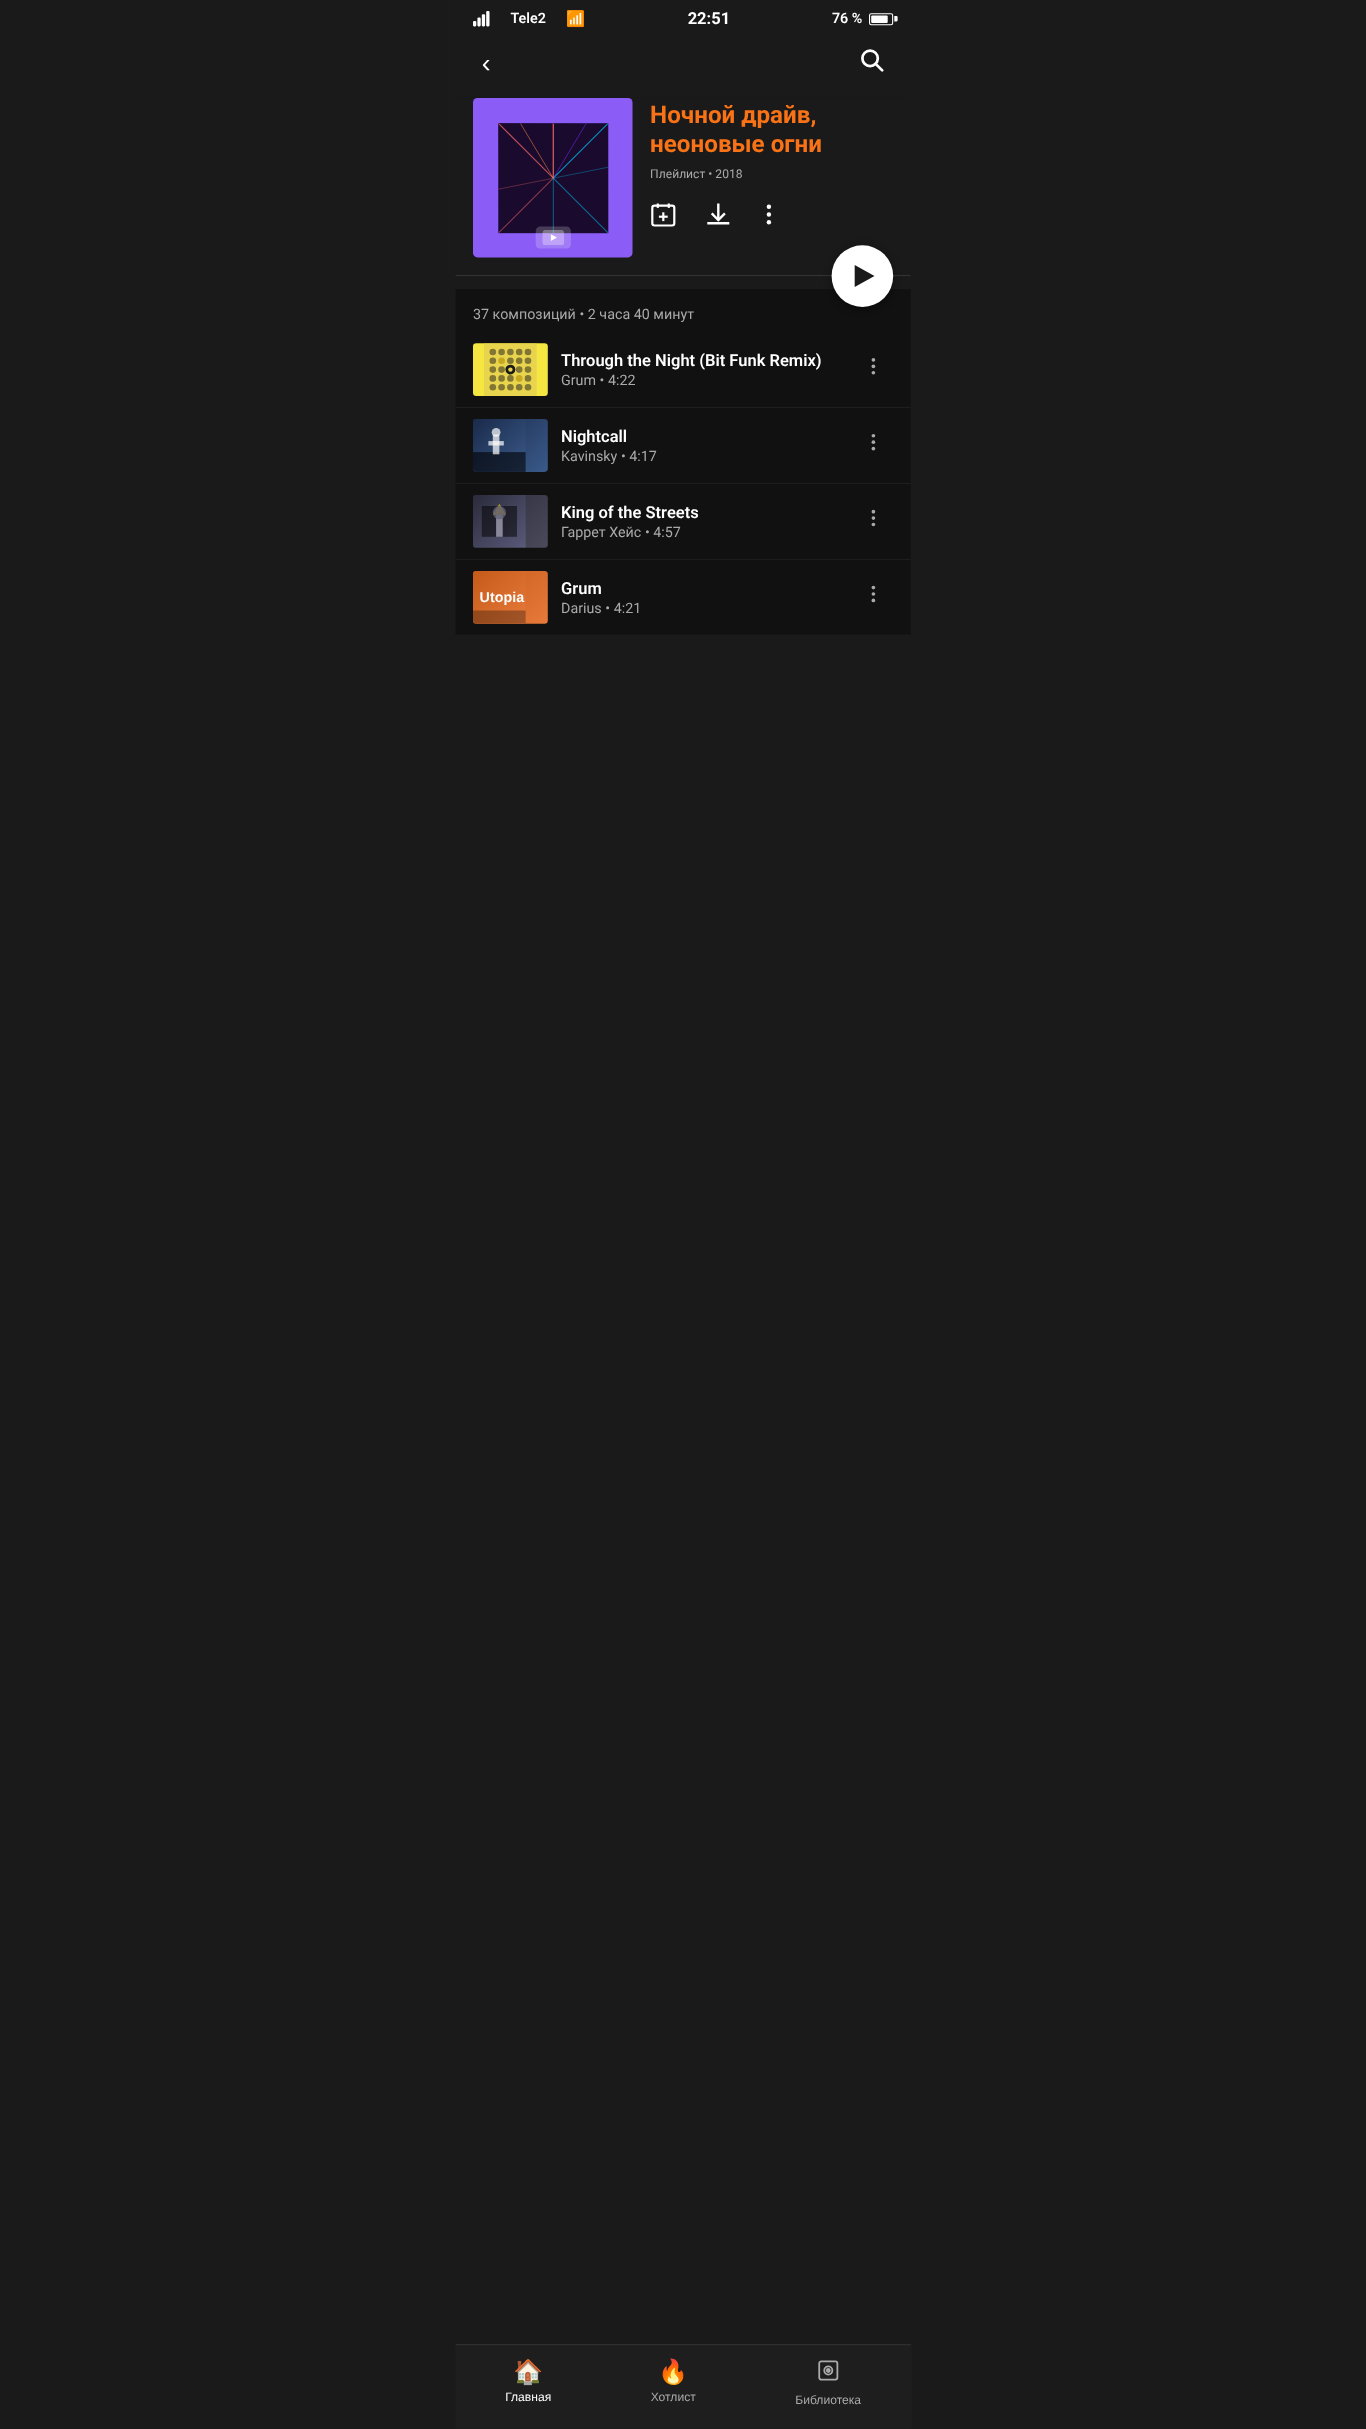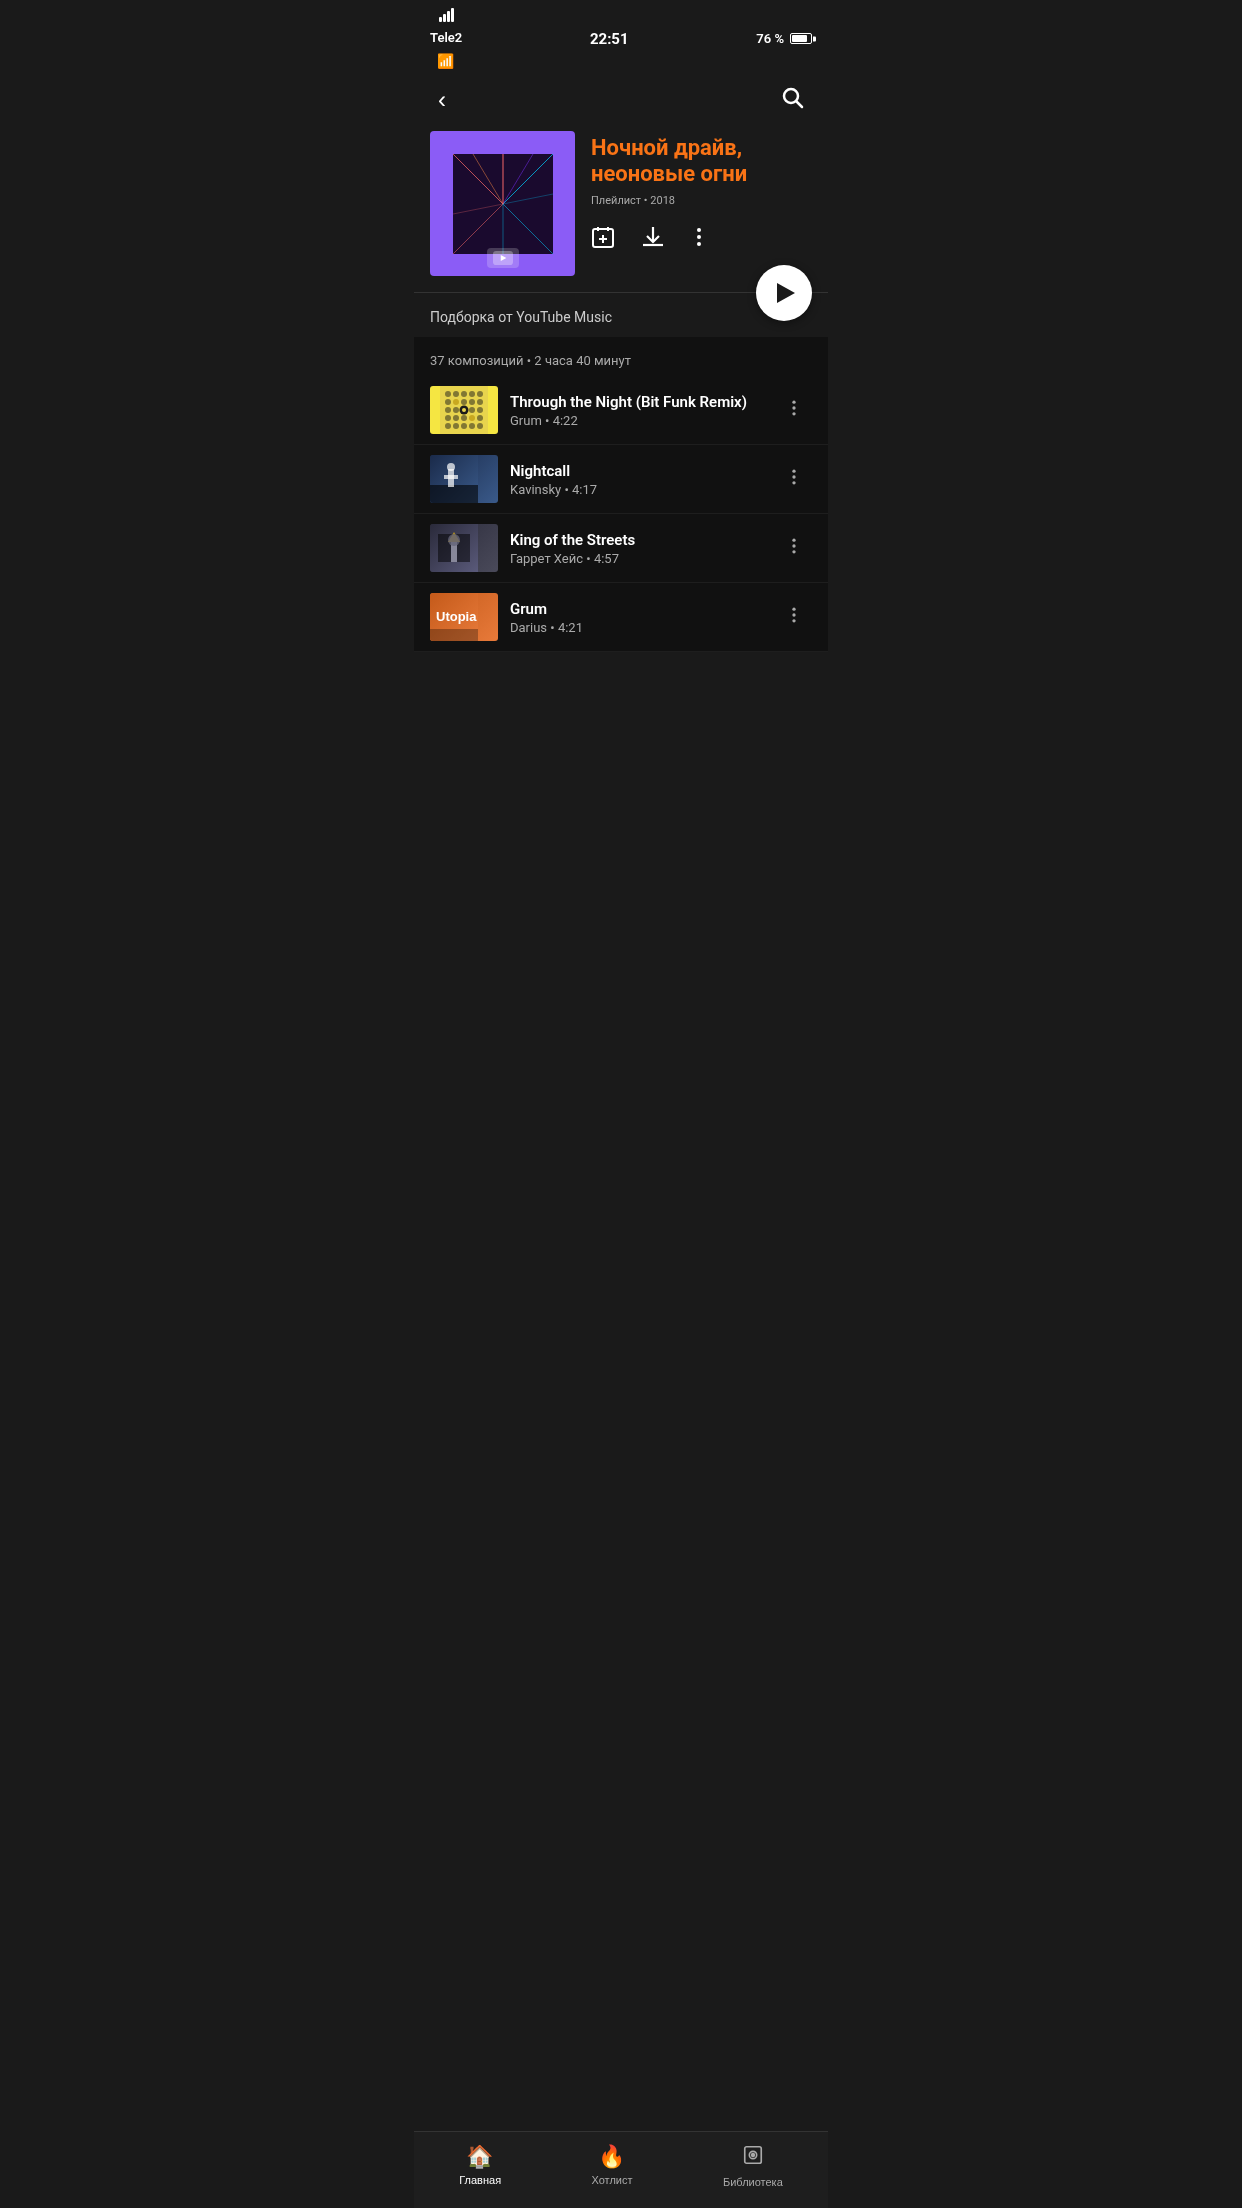--- a/index.html
+++ b/index.html
@@ -20,21 +20,21 @@
     .status-bar {
       display: flex;
       justify-content: space-between;
       align-items: center;
       padding: 8px 16px 4px;
       background: #1a1a1a;
       font-size: 13px;
       font-weight: 600;
       color: #fff;
     }
-    .status-left { display: flex; align-items: center; gap: 8px; flex-direction: column; }
+    .status-left { display: flex; align-items: center; gap: 19px; }
     .status-center { font-size: 15px; font-weight: 700; }
     .status-right { display: flex; align-items: center; gap: 4px; }
     .battery-icon {
       display: inline-block;
       width: 22px;
       height: 11px;
       border: 1.5px solid #fff;
       border-radius: 2px;
       position: relative;
       margin-left: 2px;
@@ -392,21 +392,20 @@
         </svg>
       </button>
     </div>
   </div>
 </div>
 
 <div class="play-section">
   <button class="play-btn-floating">
     <div class="play-triangle"></div>
   </button>
-  <div class="curated-by">Подборка от YouTube Music</div>
 </div>
 
 <div class="tracklist-header">
   <span>37 композиций • 2 часа 40 минут</span>
 </div>
 
 <div class="tracklist">
 
   <div class="track-item">
     <div class="track-thumb track-thumb-1">

